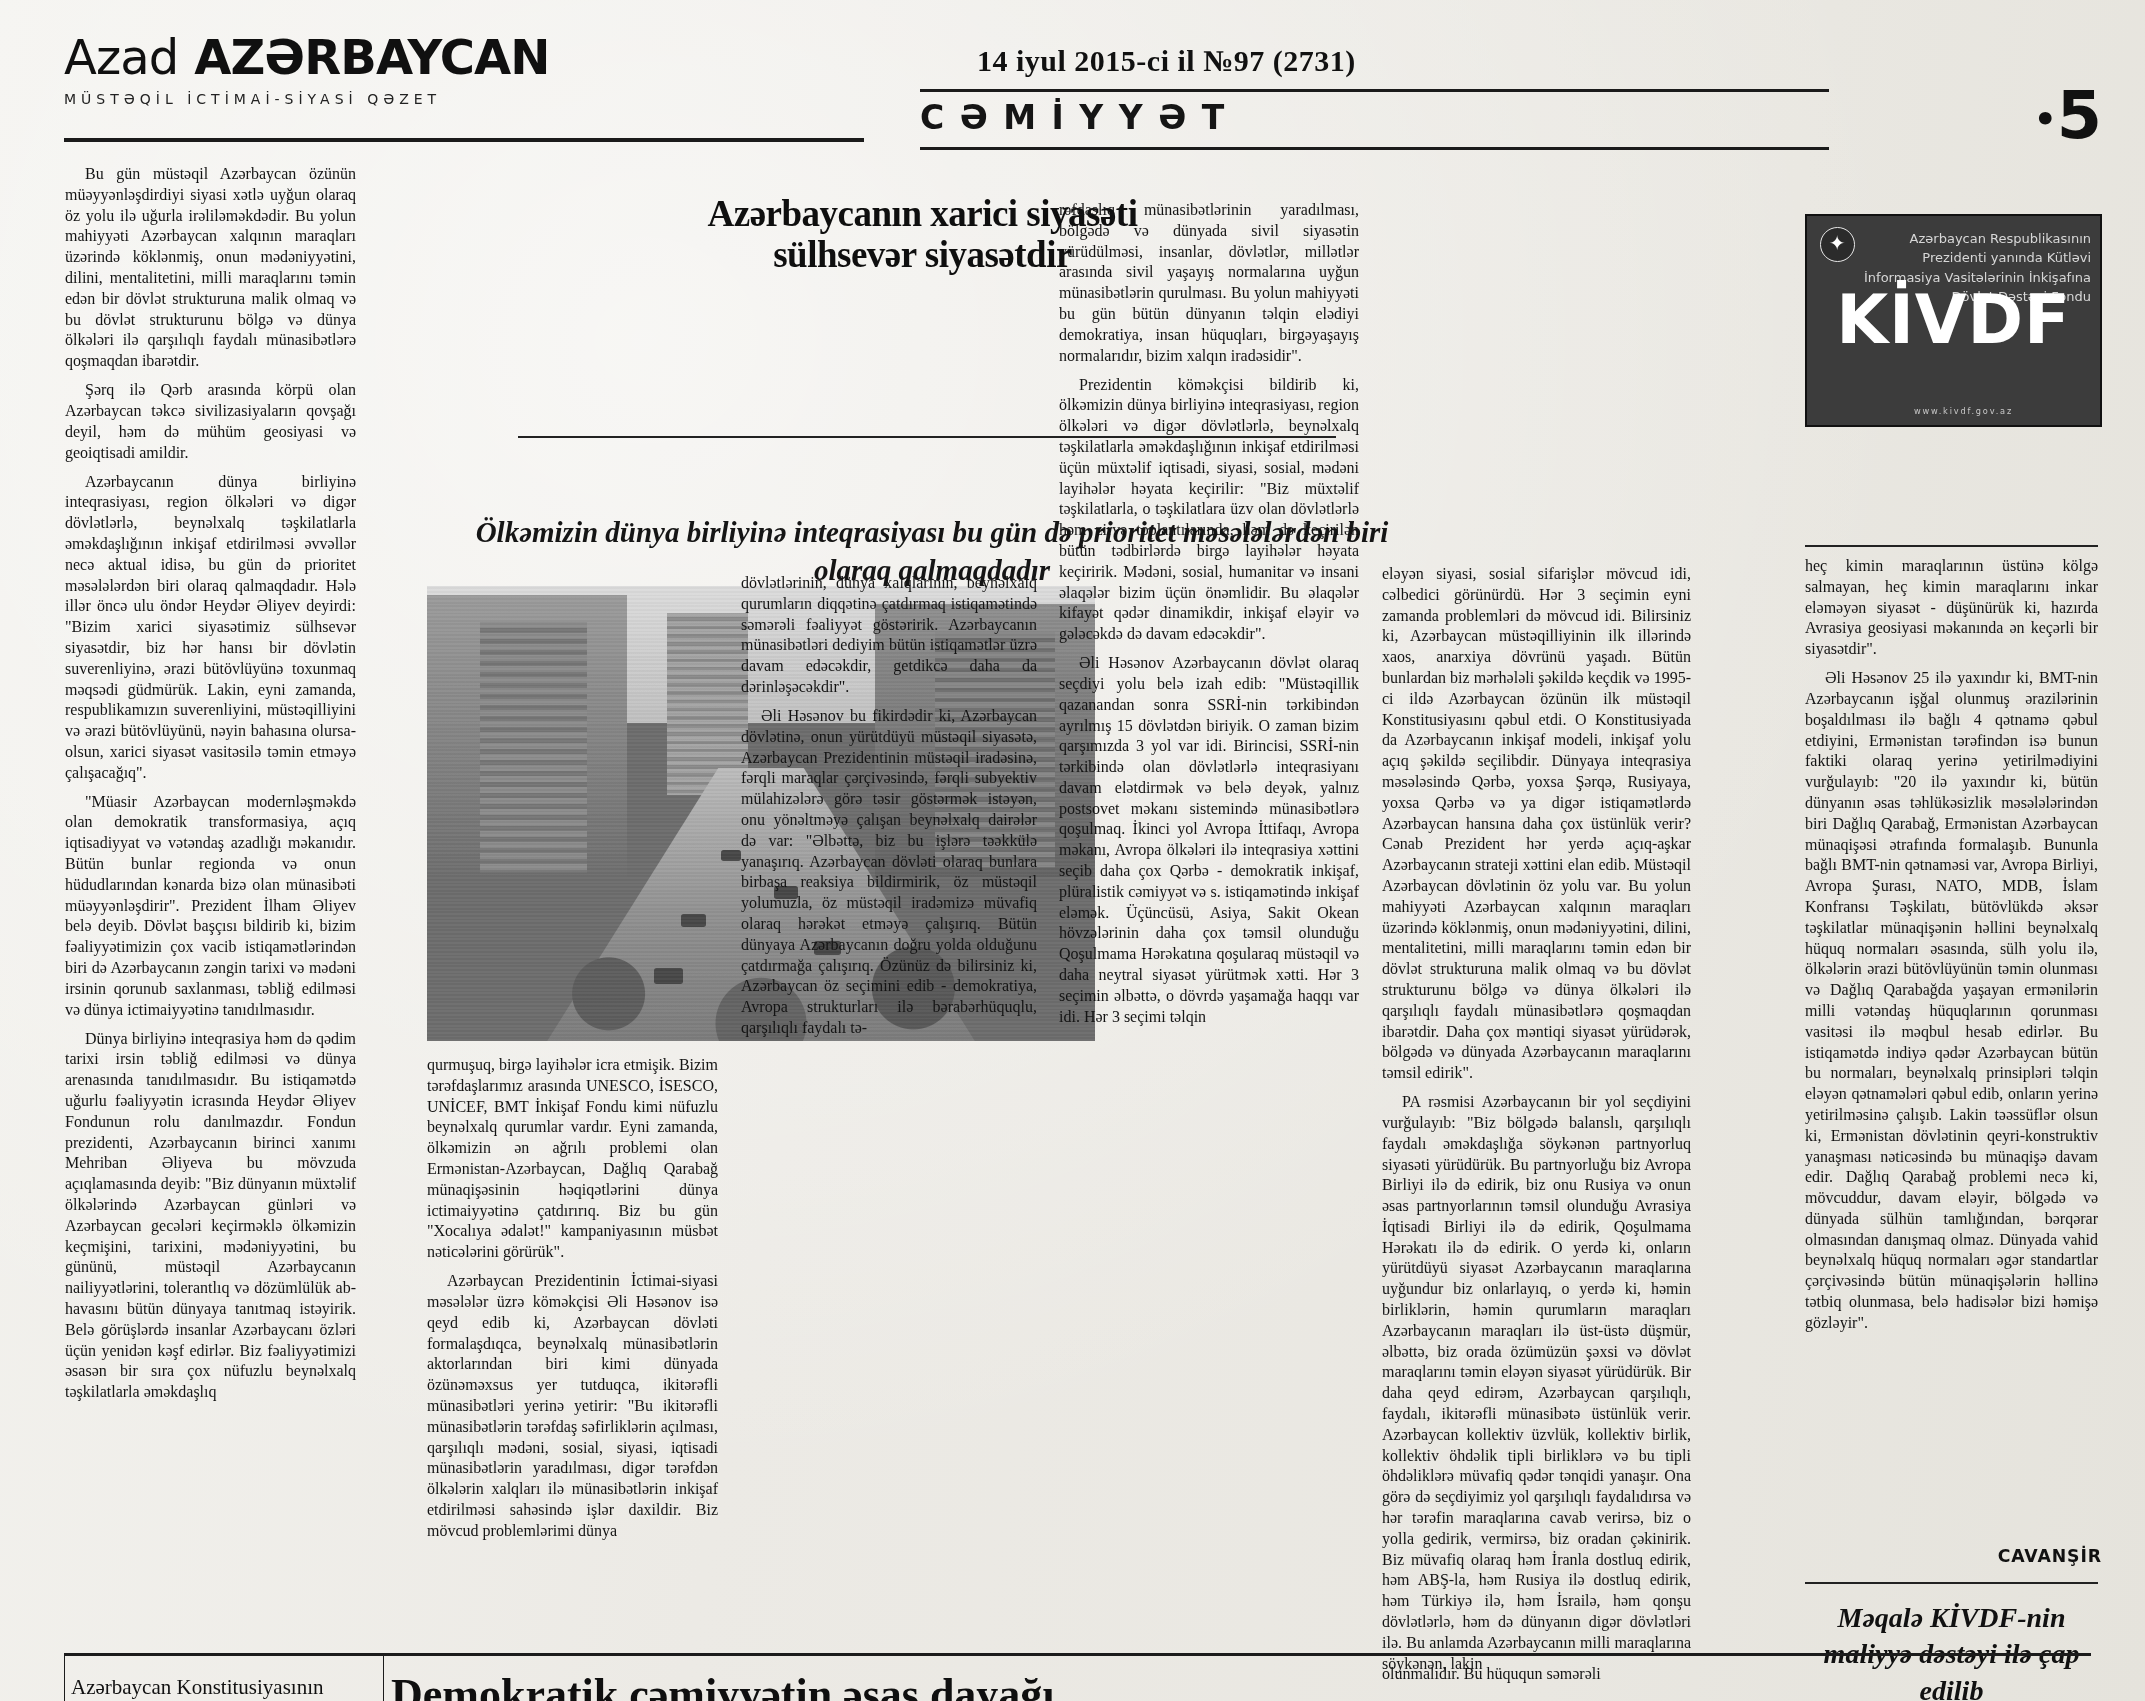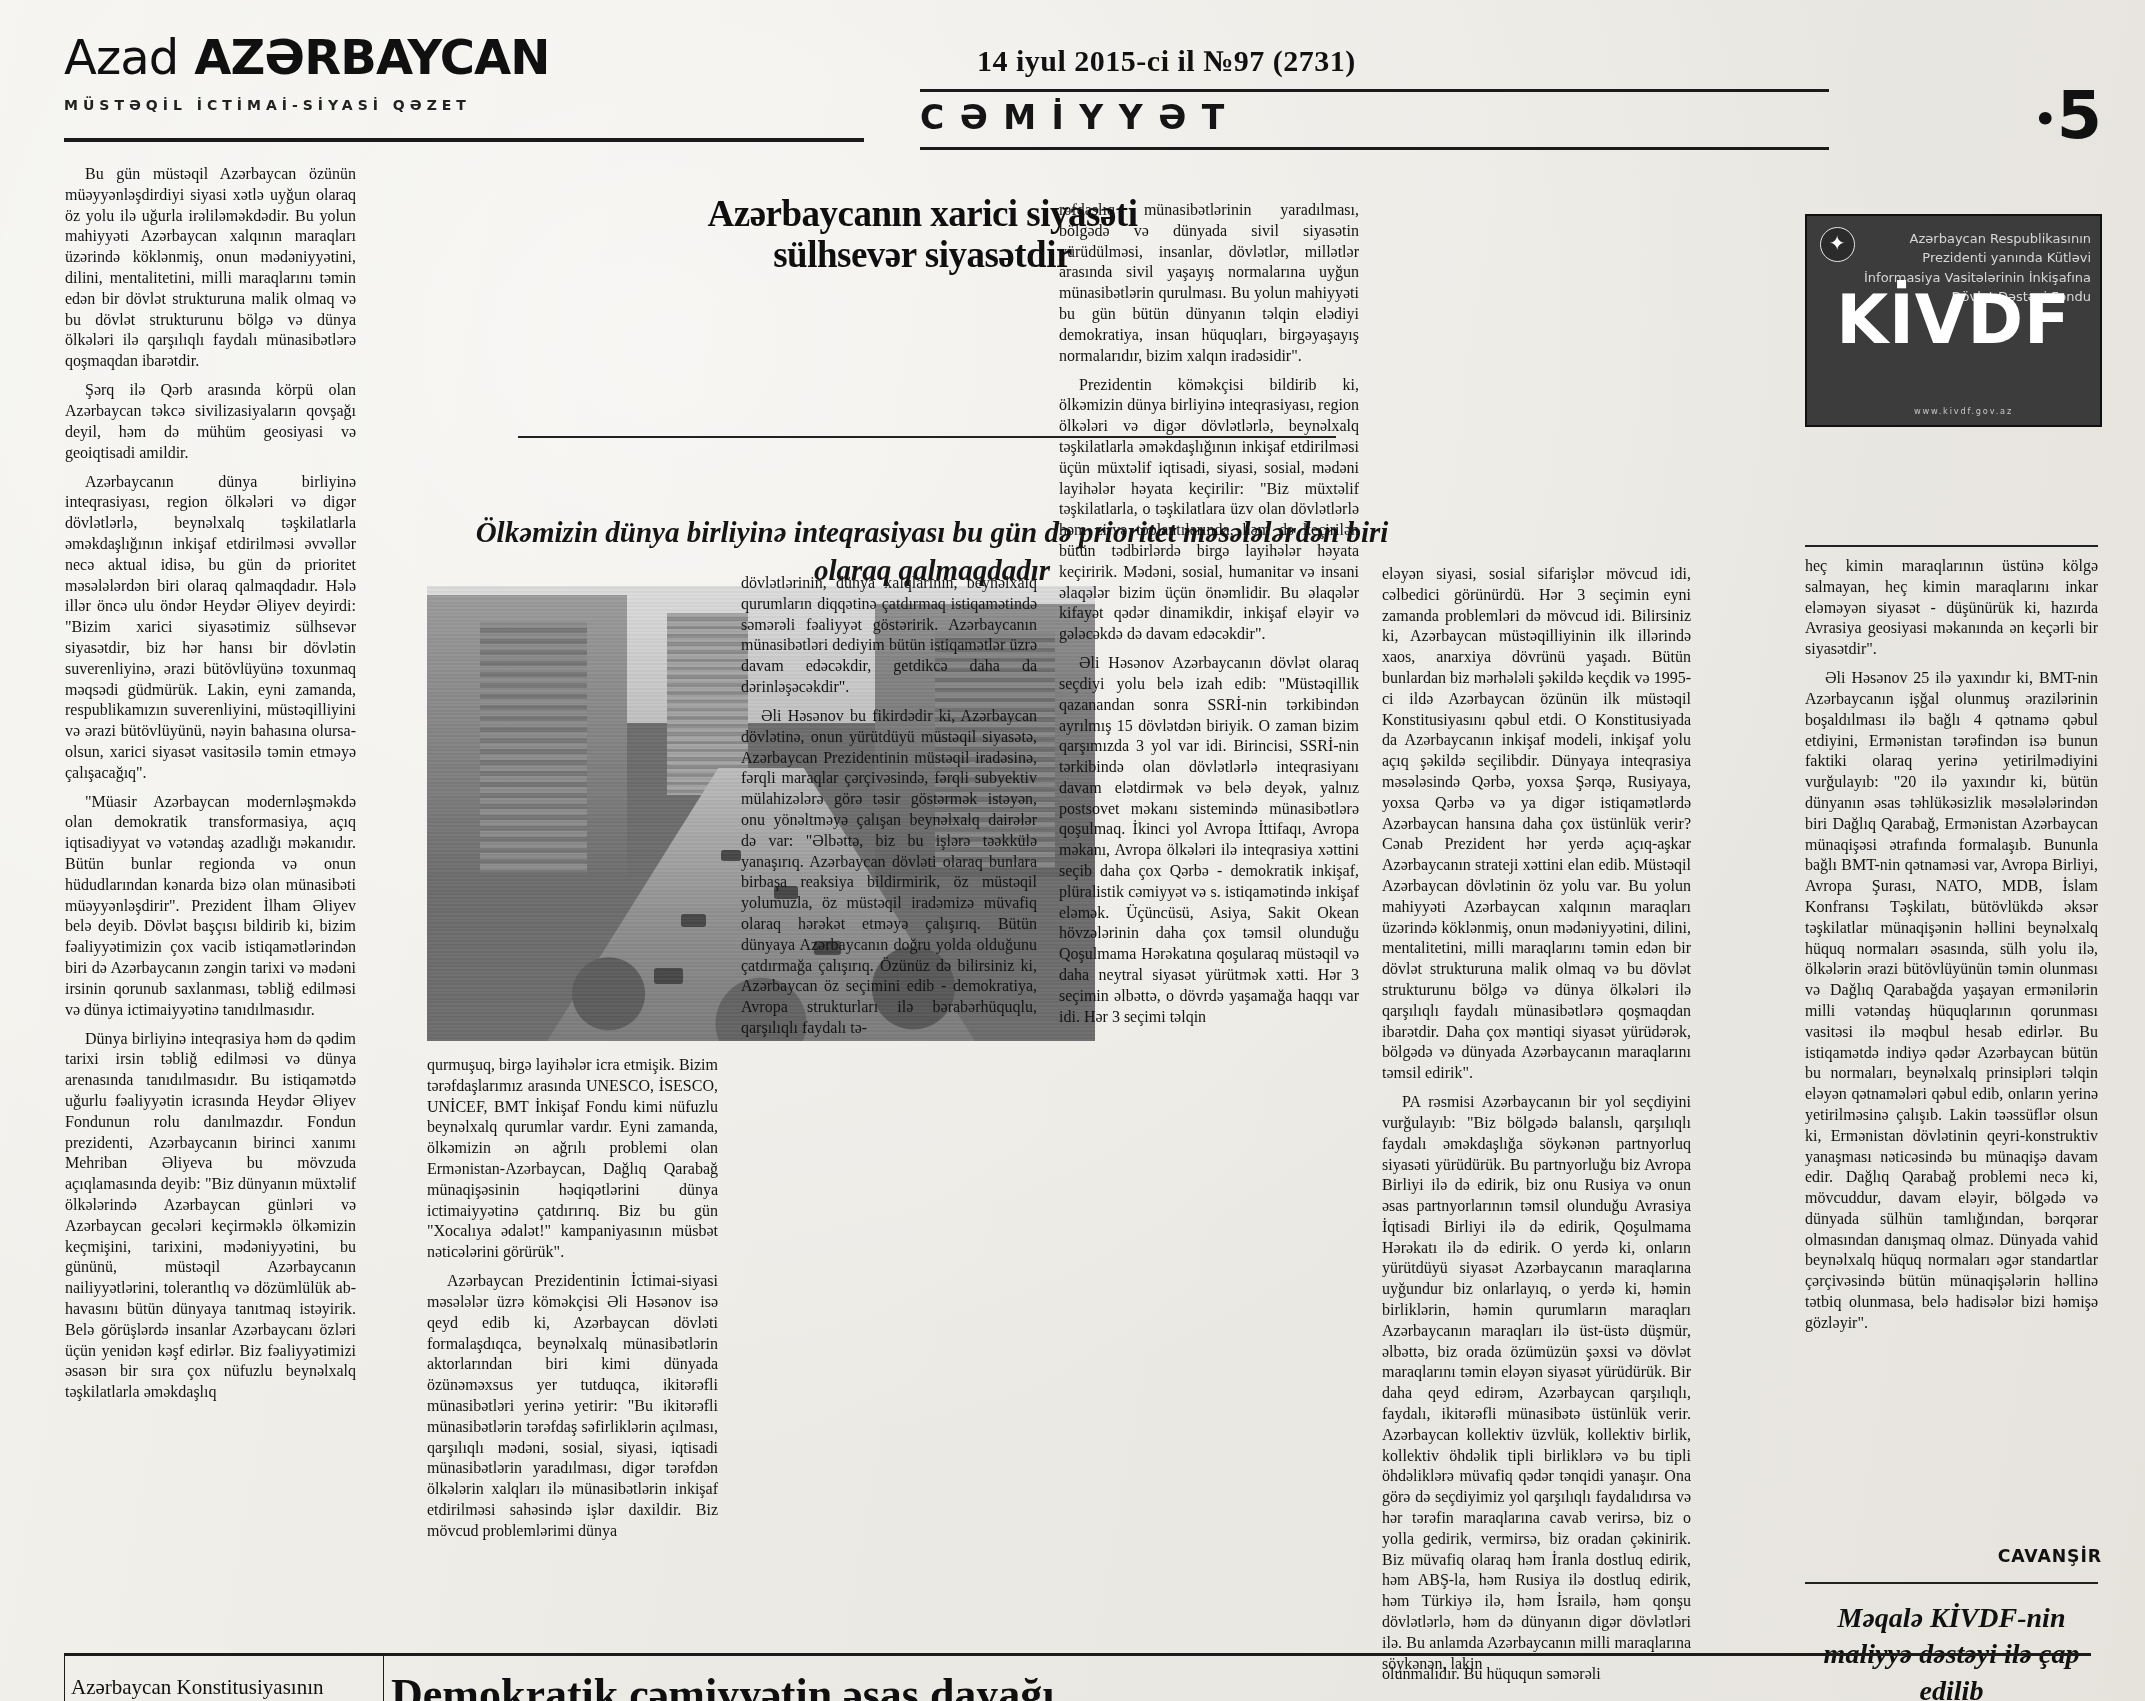--- a/index.html
+++ b/index.html
@@ -23,21 +23,21 @@
   
   .masthead{position:absolute;left:64px;top:33px;width:2027px;}
   .mast-title{
     font-family:"DejaVu Sans", sans-serif;
     font-weight:bold;font-size:48px;letter-spacing:-0.9px;color:#101010;
     line-height:1.0;
   }
   .mast-title .thin{font-weight:normal;}
   .mast-sub{
     font-family:"DejaVu Sans", sans-serif;
-    font-size:14px;letter-spacing:5px;color:#222;margin-top:16px;font-weight:bold;
+    font-size:14px;letter-spacing:5px;color:#222;margin-top:10px;font-weight:normal;
   }
   .issue-line{
     position:absolute;left:977px;top:44px;
     font-family:"Liberation Serif", serif;
     font-weight:bold;font-size:30px;color:#111;letter-spacing:0.5px;
   }
   .section-word{
     position:absolute;left:920px;top:98px;
     font-family:"DejaVu Sans", sans-serif;
     font-weight:bold;font-size:33px;letter-spacing:15.5px;color:#151515;

